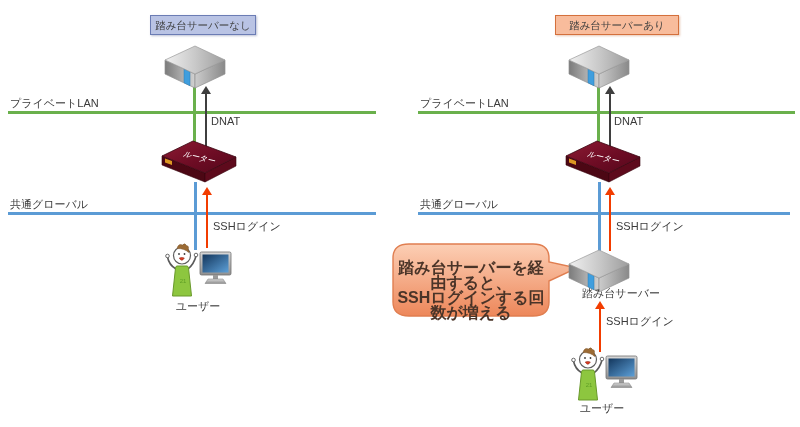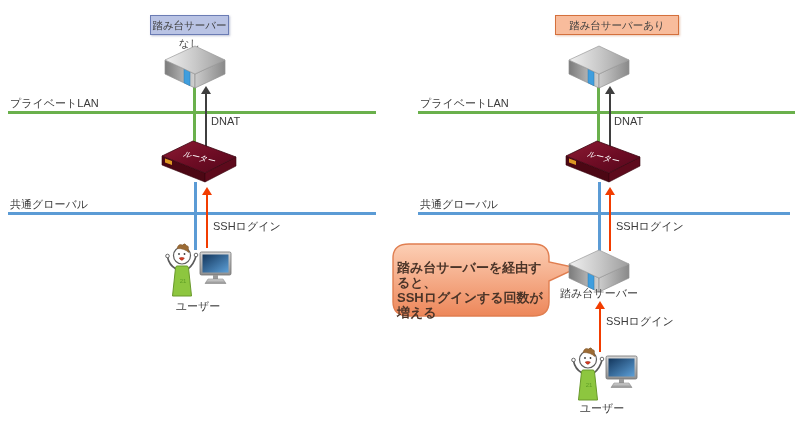--- a/index.html
+++ b/index.html
@@ -23,21 +23,21 @@
   .varrow .shaft { position:absolute; left:5px; top:6px; bottom:0; width:2px; }
   .varrow .head  { position:absolute; left:1px; top:0; width:0; height:0;
                    border-left:5px solid transparent; border-right:5px solid transparent;
                    border-bottom:8px solid transparent; }
   .varrow.black .shaft { background:#3f3f3f; }
   .varrow.black .head  { border-bottom-color:#3f3f3f; }
   .varrow.red .shaft { background:#f23c00; }
   .varrow.red .head  { border-bottom-color:#f23c00; }
   .abs { position:absolute; }
   .callout-text {
-    position:absolute; text-align:left; font-size:13px; line-height:15px;
+    position:absolute; text-align:center; font-size:16px; line-height:15px;
     color:#4a3428; font-weight:bold; letter-spacing:0;
   }
 </style>
 </head>
 <body>
 
 <div class="canvas">
 
   <svg width="0" height="0" style="position:absolute" aria-hidden="true">
     <defs>
@@ -82,21 +82,21 @@
   <div class="lbl" style="left:10px;top:97px;">プライベートLAN</div>
   <div class="lbl" style="left:420px;top:97px;">プライベートLAN</div>
   <div class="lbl" style="left:10px;top:198px;">共通グローバル</div>
   <div class="lbl" style="left:420px;top:198px;">共通グローバル</div>
 
   <div class="vline green" style="left:193px;top:87px;height:75px;"></div>
   <div class="vline green" style="left:597px;top:87px;height:75px;"></div>
   <div class="vline blue" style="left:194px;top:182px;height:68px;"></div>
   <div class="vline blue" style="left:598px;top:182px;height:72px;"></div>
 
-  <div class="title-box title-no" style="left:150px;top:15px;width:79px;">踏み台サーバーなし</div>
+  <div class="title-box title-no" style="left:150px;top:15px;width:106px;">踏み台サーバーなし</div>
 
   <svg class="abs" style="left:164px;top:45px;" width="62" height="44" viewBox="0 0 62 44">
     <polygon points="1,15 1,29 31,43 31,29" fill="url(#gSrvL)" stroke="#8f8f8f" stroke-width="0.7"></polygon>
     <polygon points="31,29 31,43 61,29 61,15" fill="url(#gSrvR)" stroke="#8f8f8f" stroke-width="0.7"></polygon>
     <polygon points="20,23.8 26,26.8 26,40.8 20,37.8" fill="#3f9ede" stroke="#2a7ab0" stroke-width="0.5"></polygon>
     <polygon points="31,1 61,15 31,29 1,15" fill="url(#gSrvTop)" stroke="#9a9a9a" stroke-width="0.7"></polygon>
   </svg>
 
   <div class="varrow black" style="left:200px;top:86px;height:76px;">
       <div class="head"></div>
@@ -177,21 +177,21 @@
     <div>踏み台サーバーを経由すると、</div>
     <div>SSHログインする回数が増える</div>
   </div>
 
   <svg class="abs" style="left:568px;top:249px;" width="62" height="44" viewBox="0 0 62 44">
     <polygon points="1,15 1,29 31,43 31,29" fill="url(#gSrvL)" stroke="#8f8f8f" stroke-width="0.7"></polygon>
     <polygon points="31,29 31,43 61,29 61,15" fill="url(#gSrvR)" stroke="#8f8f8f" stroke-width="0.7"></polygon>
     <polygon points="20,23.8 26,26.8 26,40.8 20,37.8" fill="#3f9ede" stroke="#2a7ab0" stroke-width="0.5"></polygon>
     <polygon points="31,1 61,15 31,29 1,15" fill="url(#gSrvTop)" stroke="#9a9a9a" stroke-width="0.7"></polygon>
   </svg>
-  <div class="lbl center" style="left:549px;top:287px;width:100px;">踏み台サーバー</div>
+  <div class="lbl center" style="left:571px;top:287px;width:100px;">踏み台サーバー</div>
 
   <div class="varrow red" style="left:594px;top:301px;height:51px;">
       <div class="head"></div>
       <div class="shaft"></div>
     </div>
   <div class="lbl" style="left:606px;top:315px;">SSHログイン</div>
 
   <svg class="abs" style="left:566px;top:346px;" width="72" height="58" viewBox="0 0 72 58">
     <g>
       <rect x="40" y="10" width="31" height="23" rx="1.5" fill="url(#gFrame)" stroke="#6f6f6f" stroke-width="0.8"></rect>

